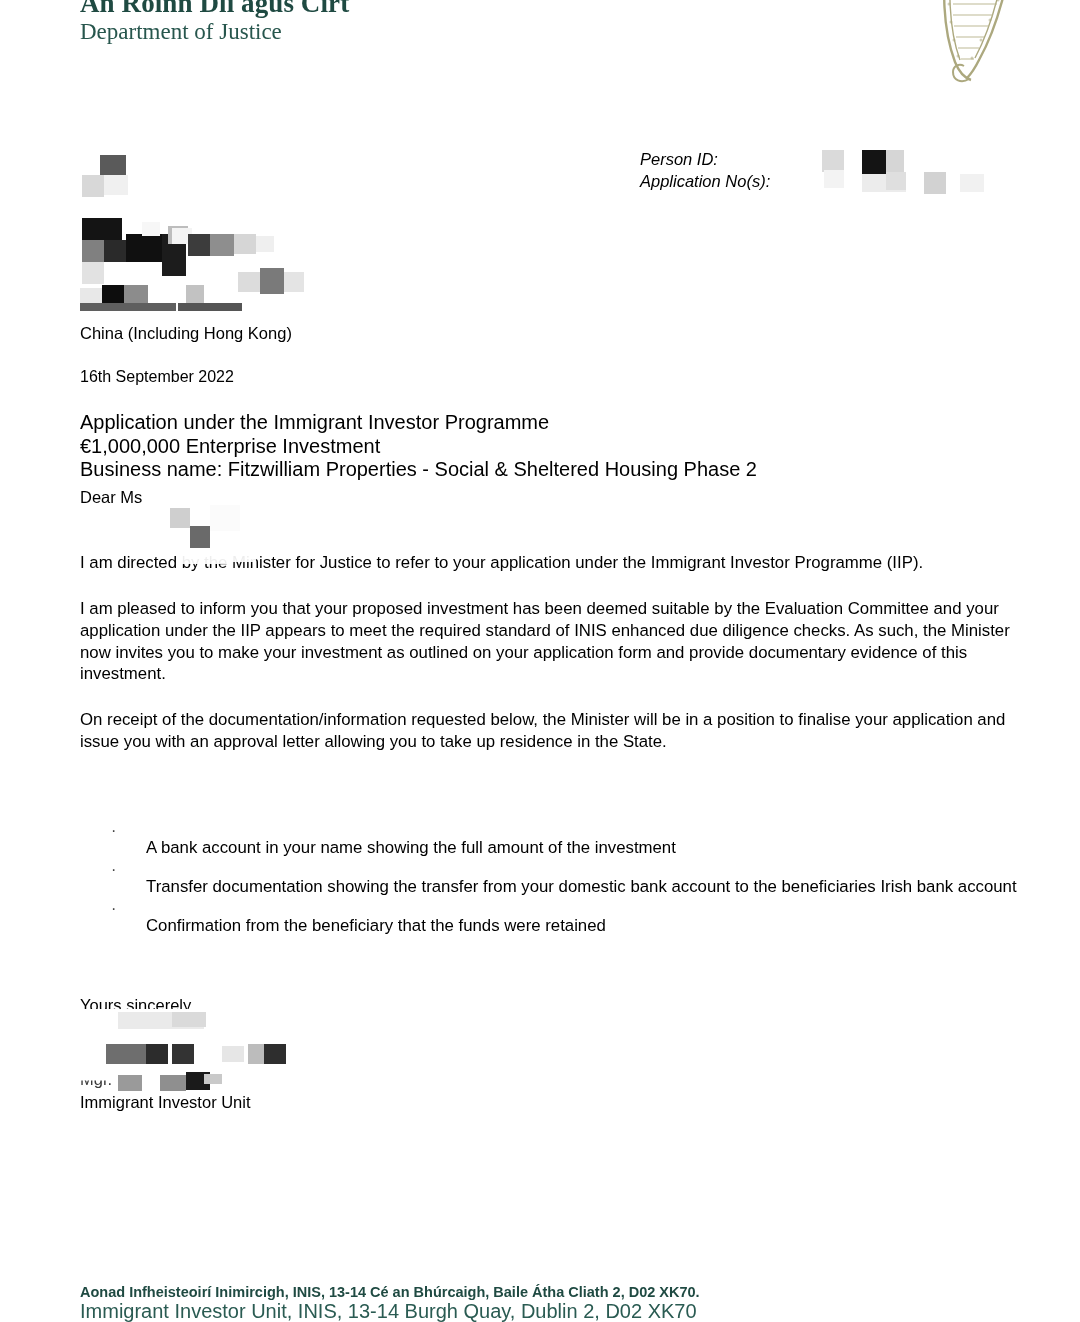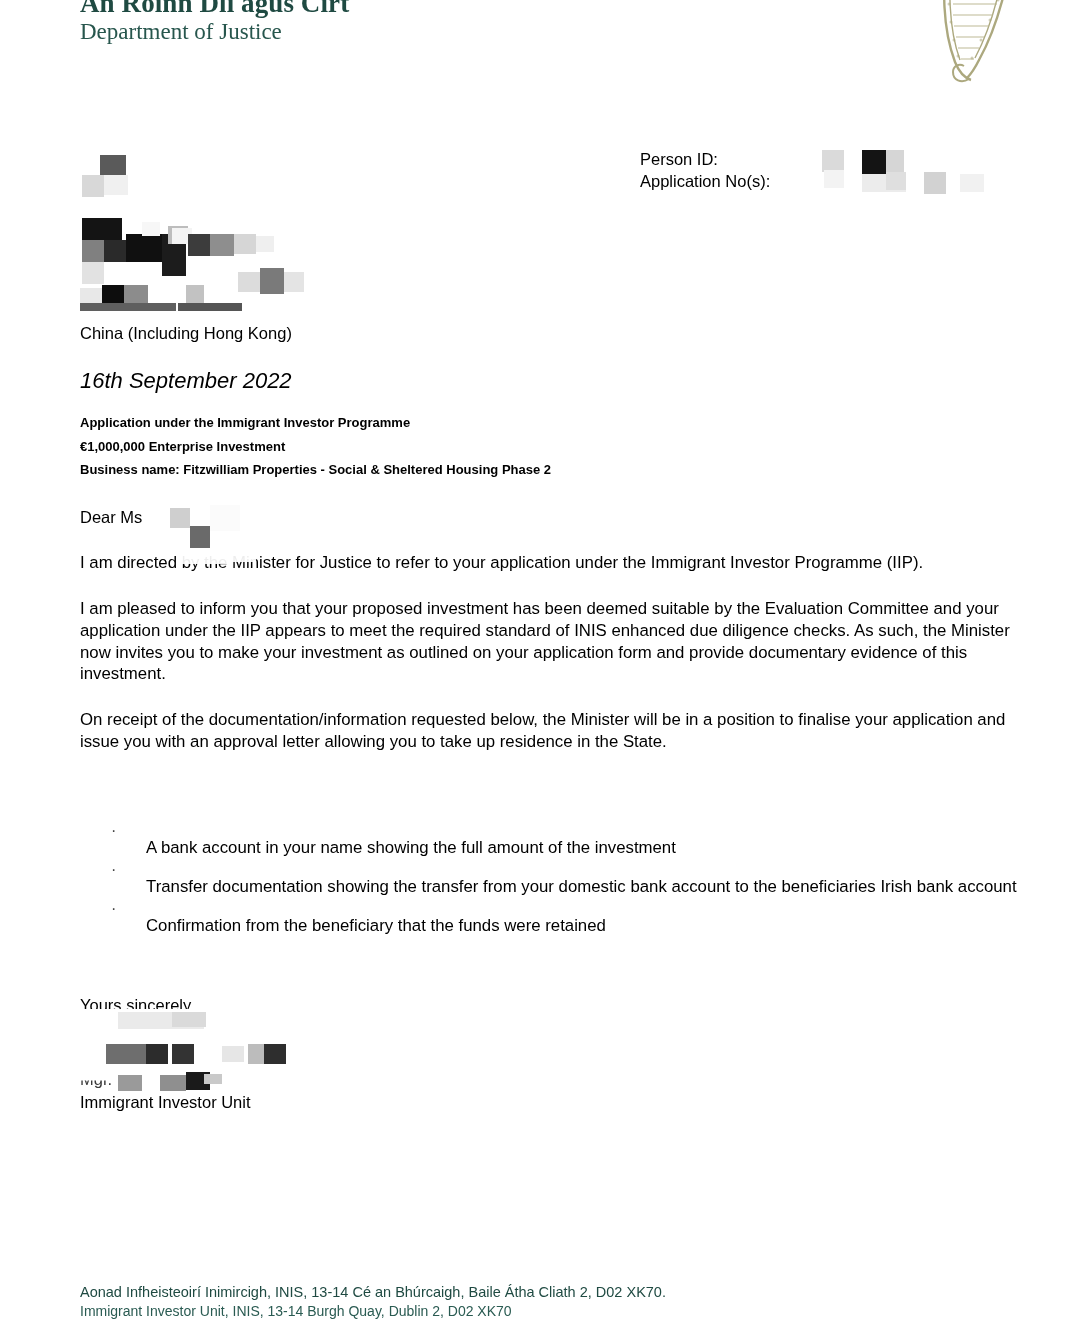--- a/index.html
+++ b/index.html
@@ -61,51 +61,51 @@
     position: absolute;
     left: 640px;
     top: 148px;
     font-size: 16.5px;
     line-height: 22px;
   }
   .idrow {
     display: flex;
     align-items: flex-start;
     height: 22px;
+    font-style: italic;
   }
   .idlabel { white-space: nowrap; }
   .addr-country {
     position: absolute;
     left: 80px;
     top: 323px;
     font-size: 16.5px;
     line-height: 21px;
     white-space: nowrap;
   }
 
   
   .date {
     position: absolute;
     left: 80px;
     top: 368px;
-    font-size: 22px;
-    font-style: italic;
+    font-size: 16px;
   }
   .subject {
     position: absolute;
     left: 80px;
     top: 411px;
-    font-weight: bold;
-    font-size: 13px;
+    font-weight: normal;
+    font-size: 20px;
     line-height: 23.5px;
   }
   .salutation {
     position: absolute;
     left: 80px;
-    top: 508px;
+    top: 488px;
     font-size: 16.5px;
   }
   .para {
     position: absolute;
     left: 80px;
     font-size: 16.8px;
     line-height: 21.8px;
     width: 932px;
     text-align: left;
   }
@@ -161,29 +161,29 @@
   }
 
   
   .footer {
     position: absolute;
     left: 80px;
     top: 1283px;
     color: #1f4a42;
   }
   .footer-irish {
-    font-weight: normal;
+    font-weight: bold;
     font-size: 14.5px;
     line-height: 19px;
     white-space: nowrap;
     text-align: right;
   }
   .footer-english {
     font-weight: normal;
-    font-size: 14px;
+    font-size: 20px;
     line-height: 19px;
     color: #2a5b52;
     white-space: nowrap;
   }
 
   
   .redact {
     position: absolute;
     display: block;
   }

